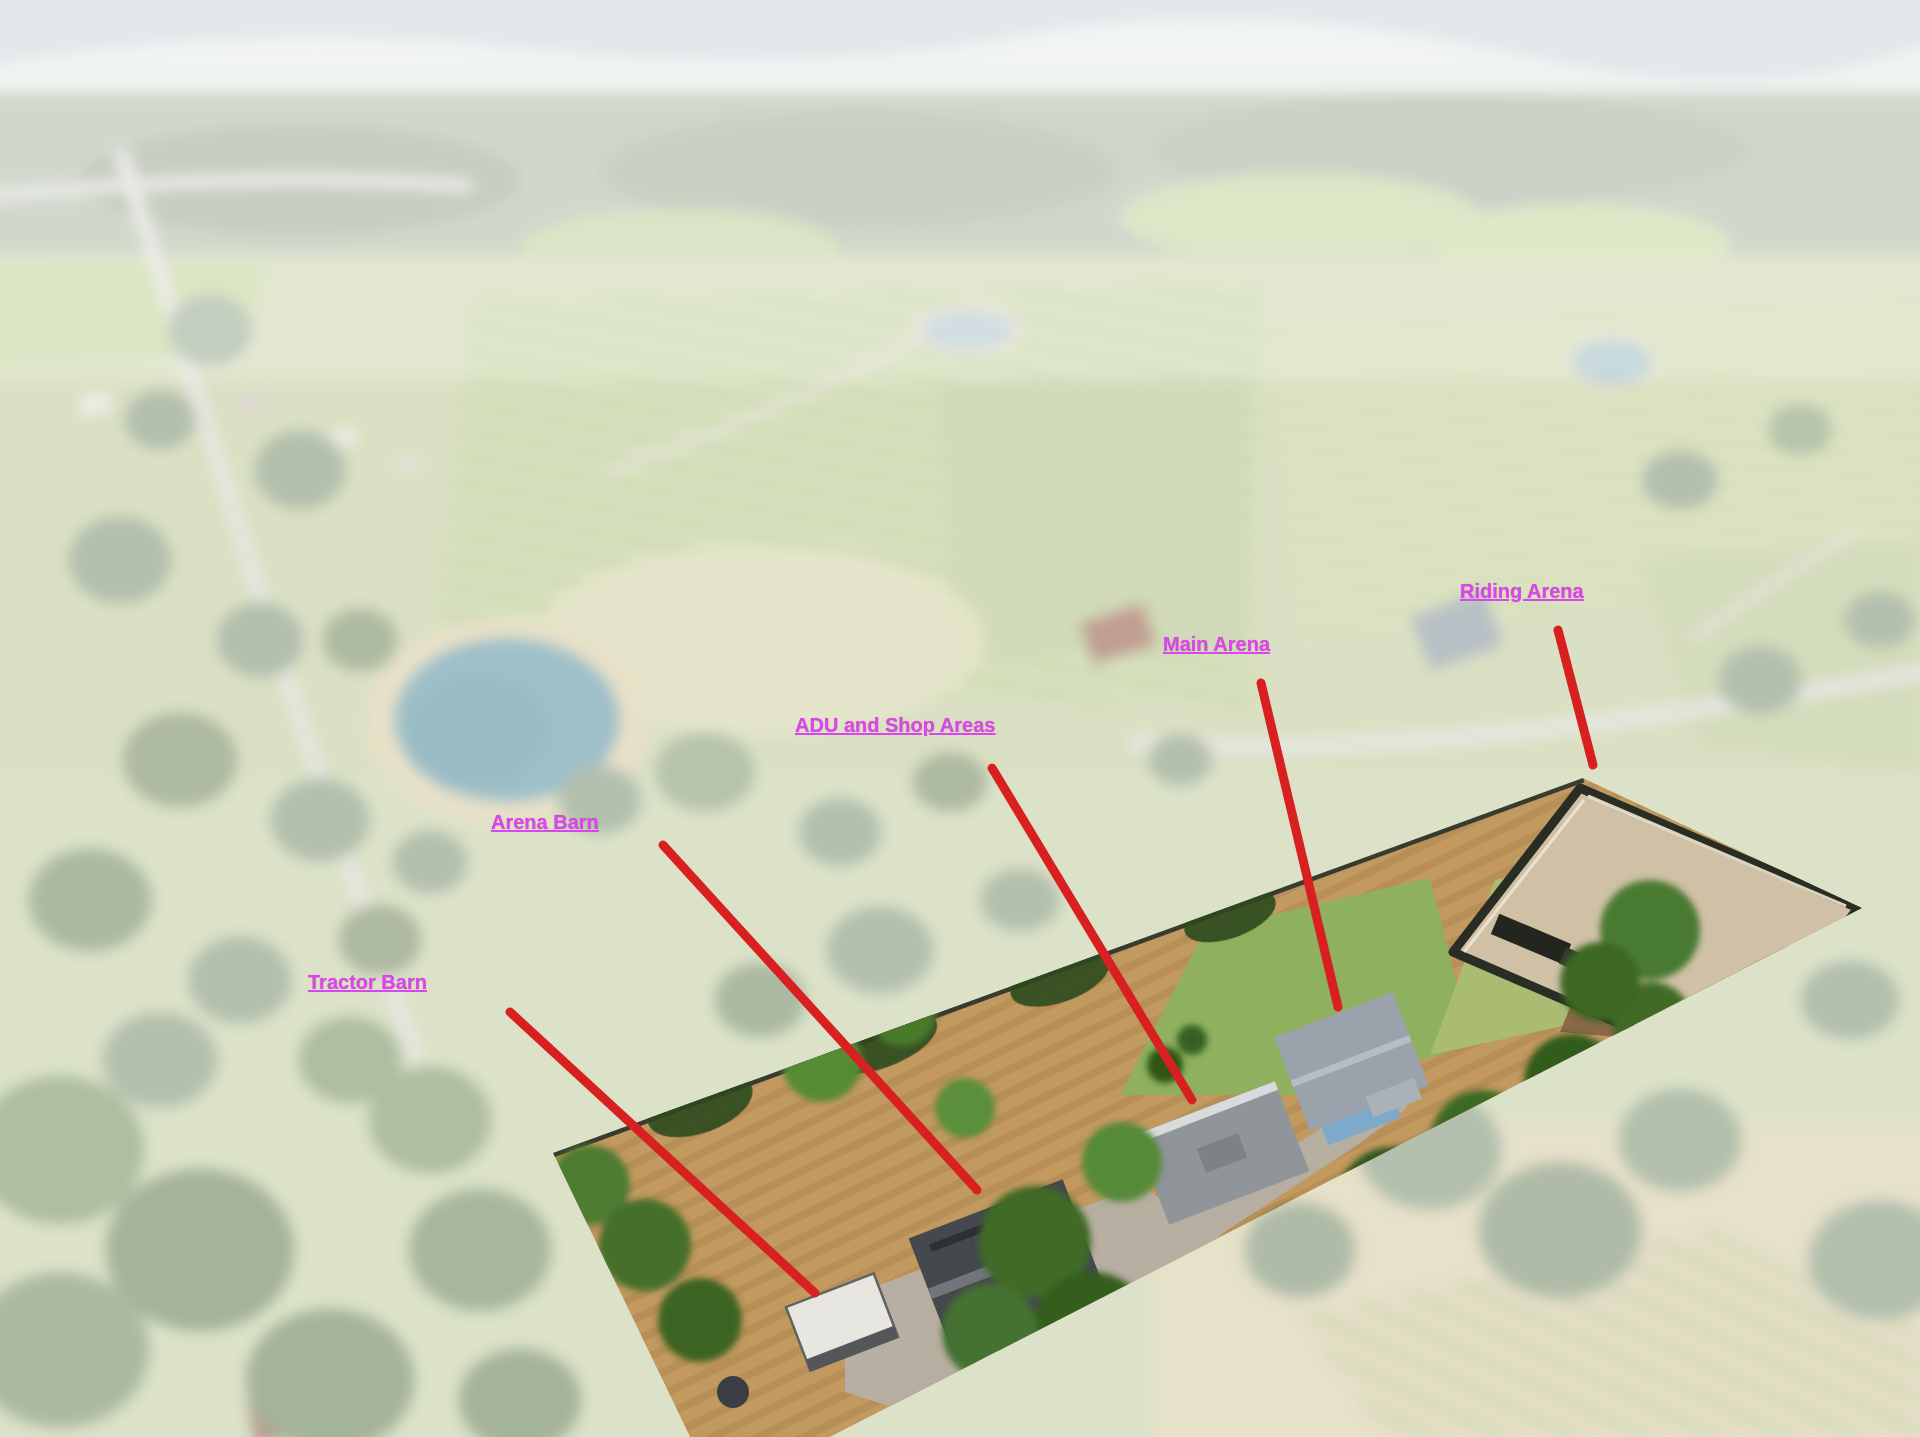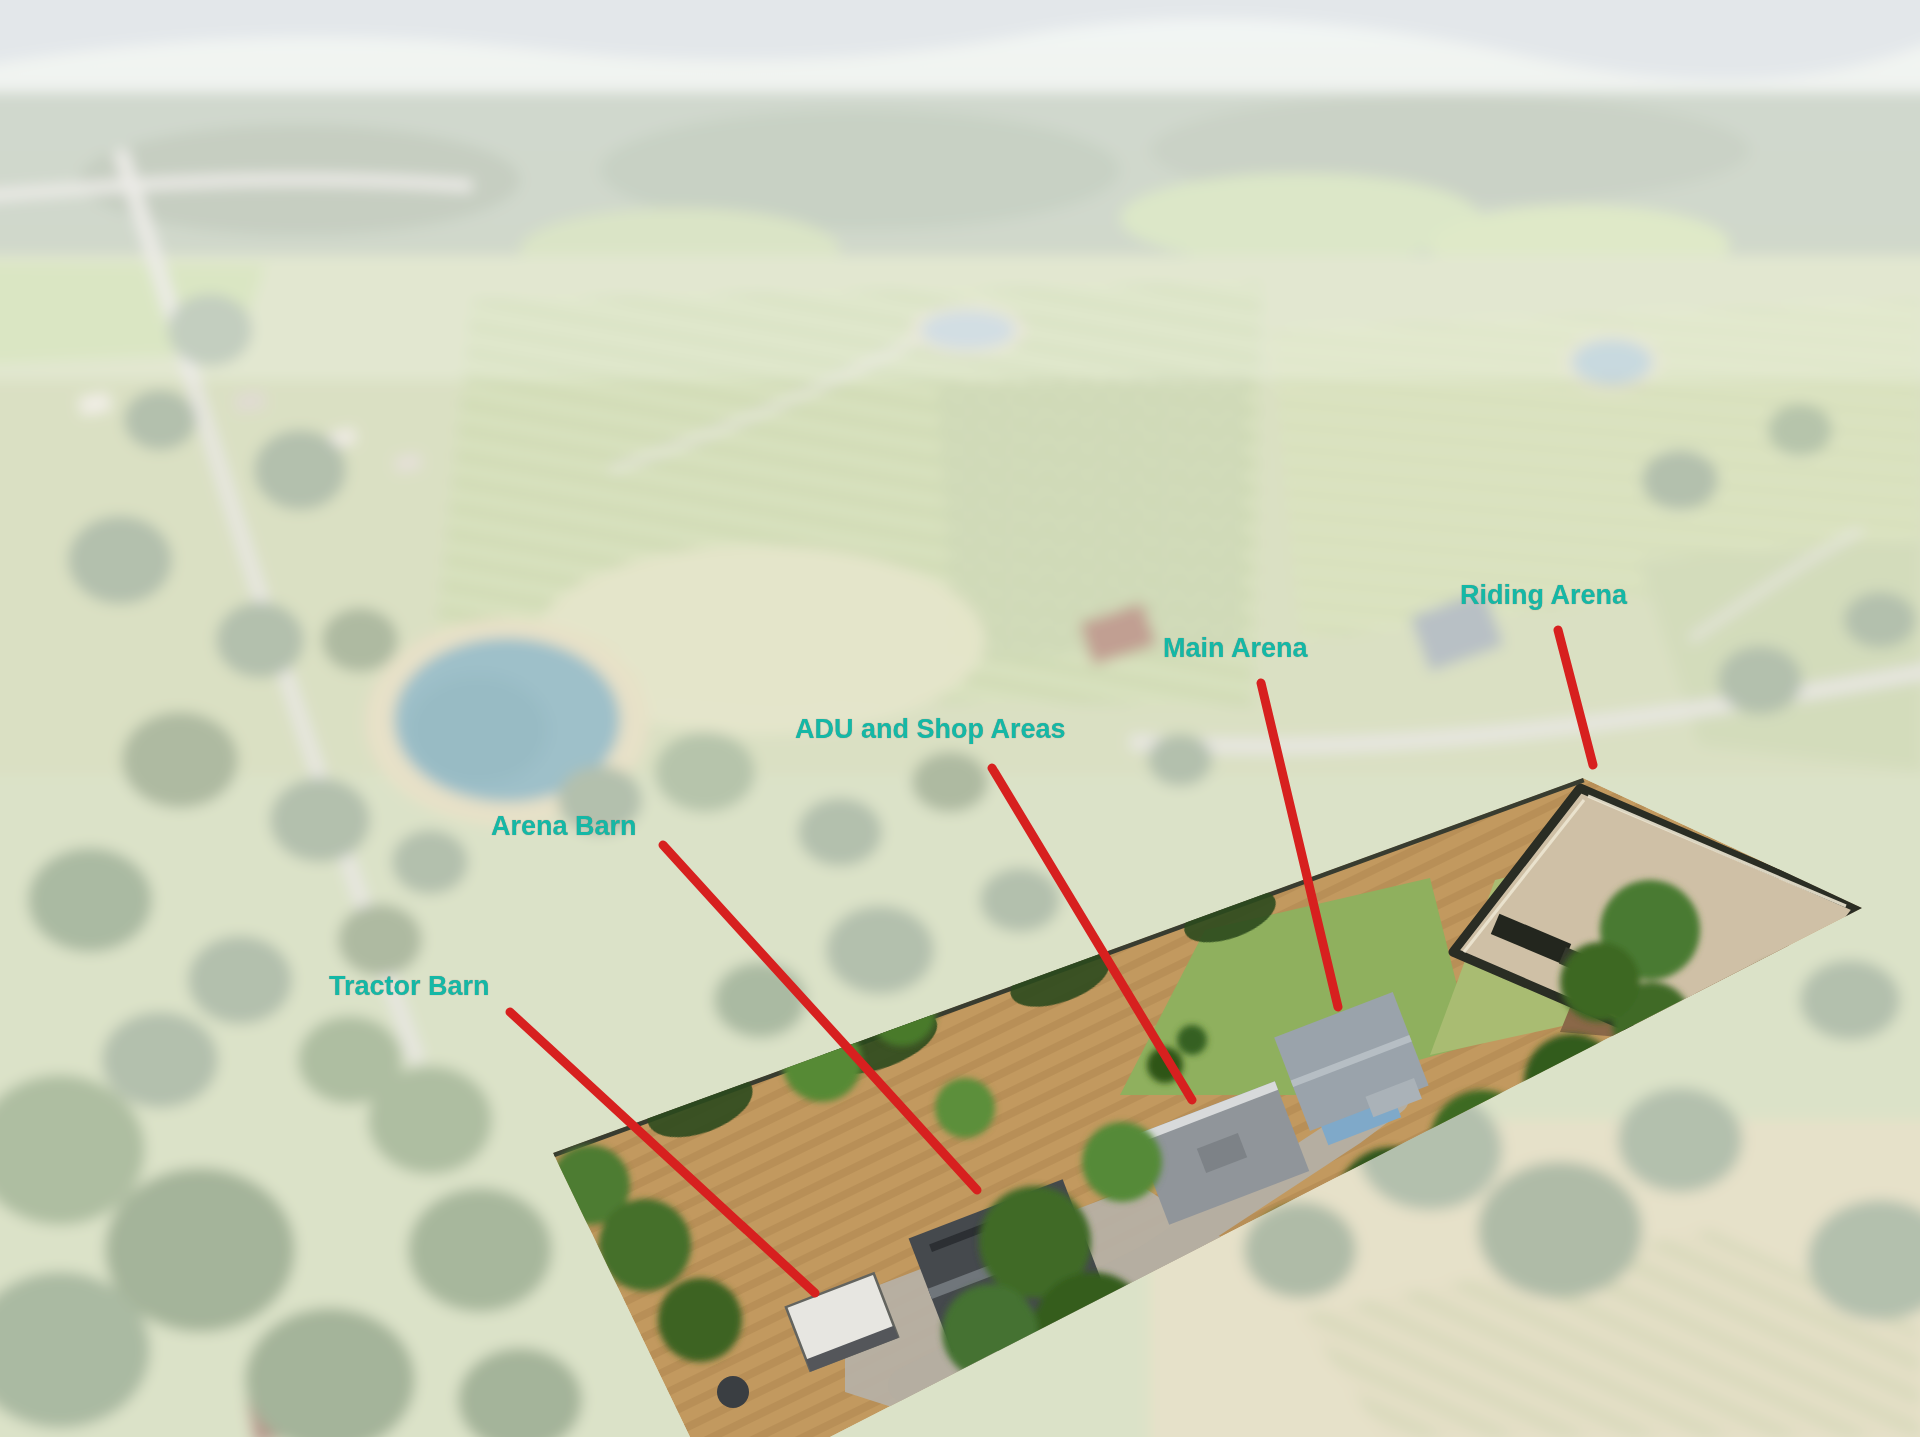--- a/index.html
+++ b/index.html
@@ -4,27 +4,28 @@
 <style>
   html,body{margin:0;padding:0;background:#222;}
   .canvas{
     position:relative;width:1920px;height:1437px;overflow:hidden;
     font-family:"Liberation Sans",sans-serif;
   }
   .canvas svg{position:absolute;left:0;top:0;}
   .callout-label{
     position:absolute;
     font-weight:700;
-    font-size:27px;
+    font-size:20px;
     line-height:1.05;
-    color:#14b8a6;
+    color:#d946ef;
     white-space:nowrap;
     text-shadow:0 0 1px rgba(150,10,10,.45);
+    text-decoration:underline;
   }
-  .lbl-tractor{left:329px;top:972px;text-align:center;}
+  .lbl-tractor{left:308px;top:972px;text-align:center;}
   .lbl-horse{left:491px;top:812px;}
   .lbl-adu{left:795px;top:704px;margin-top:11px;}
   .lbl-main{left:1163px;top:634px;}
   .lbl-riding{left:1460px;top:581px;}
 </style>
 </head>
 <body>
 
 <div class="canvas">
 

